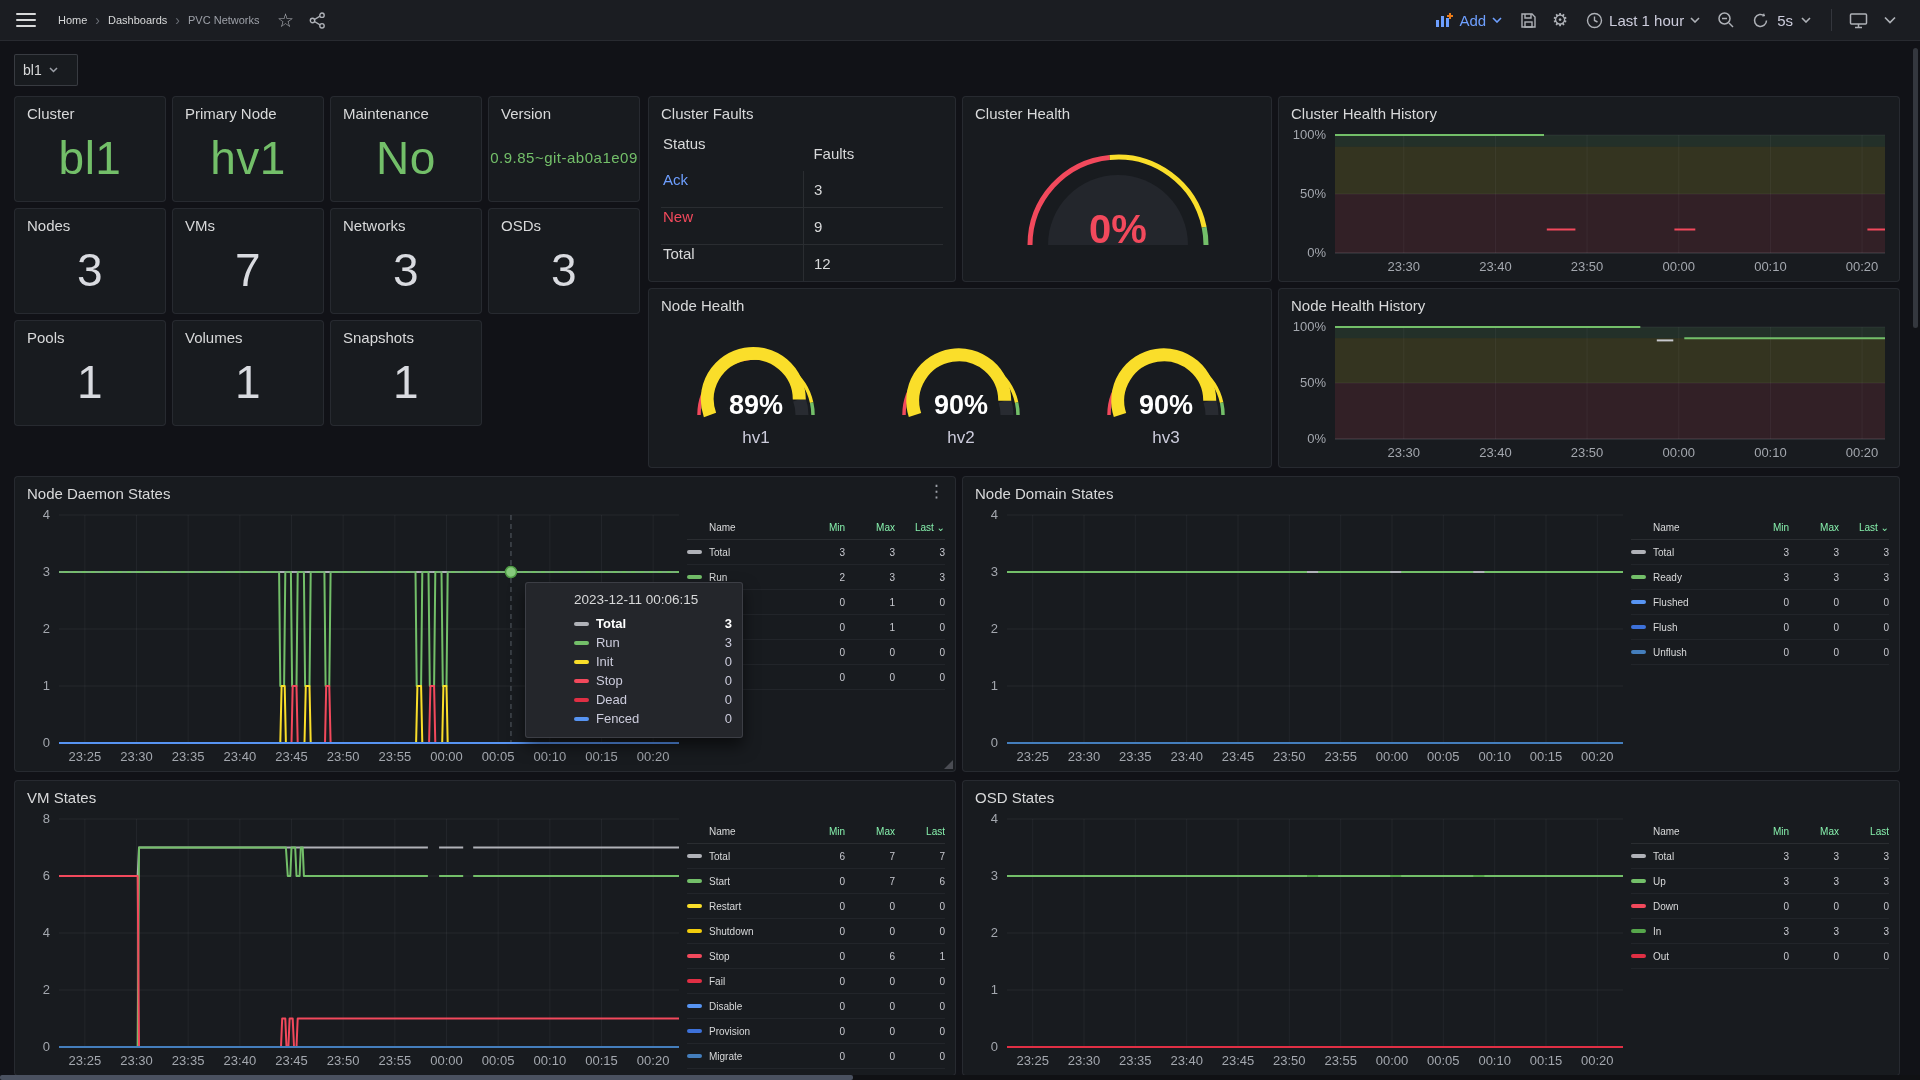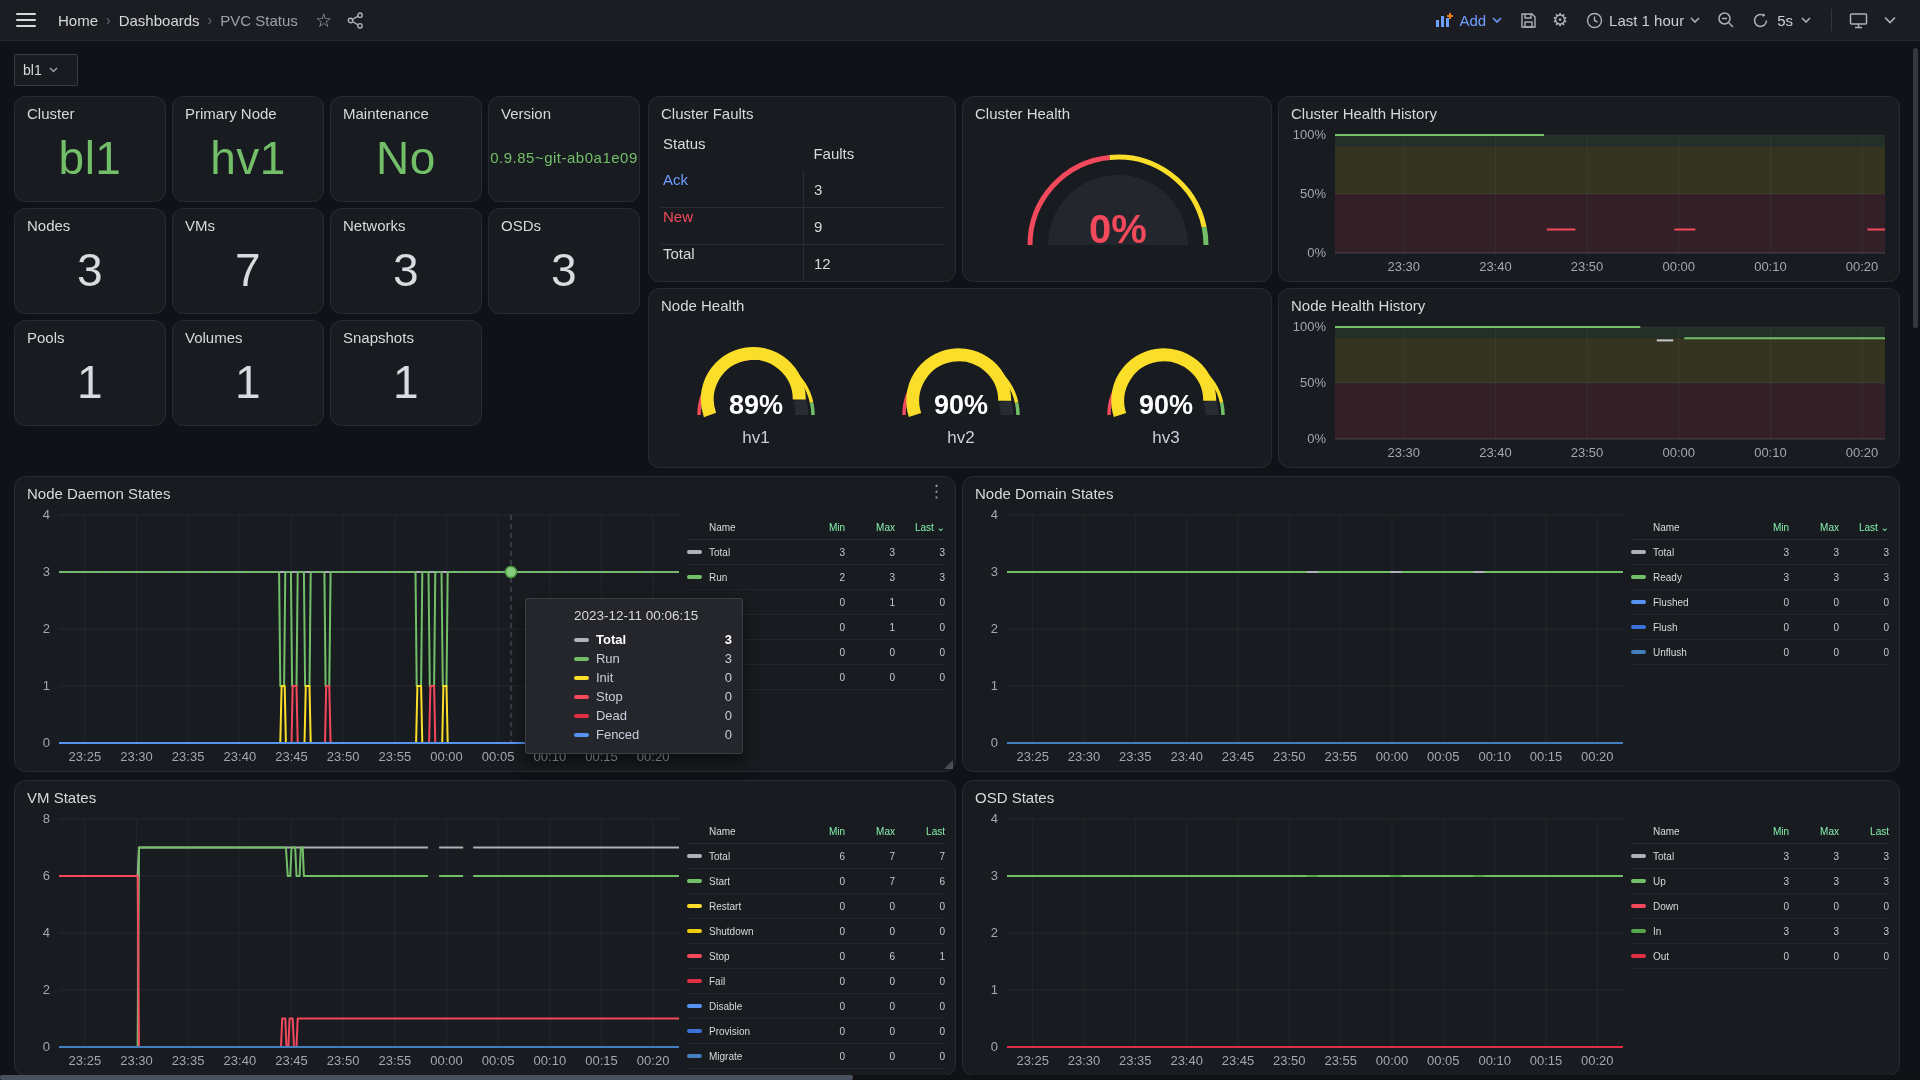--- a/index.html
+++ b/index.html
@@ -3,36 +3,36 @@
 <meta charset="utf-8">
 <style>
   html,body{margin:0;padding:0;background:#0b0c0e;}
   #root{position:relative;width:1920px;height:1080px;background:#111217;overflow:hidden;
         font-family:"Liberation Sans",sans-serif;color:#d8d9da;-webkit-font-smoothing:antialiased;}
   
   #topnav{position:absolute;left:0;top:0;width:1920px;height:40px;background:#1b1d22;
           border-bottom:1px solid rgba(204,204,220,.08);display:flex;align-items:center;}
   .hamburger{width:20px;height:14px;margin:0 18px 0 16px;display:flex;flex-direction:column;justify-content:space-between;cursor:pointer;}
   .hamburger div{height:2px;background:#d8d9da;border-radius:1px;}
-  .crumb{font-size:15px;color:#d8d9da;margin:0 4px;cursor:pointer;}
+  .crumb{font-size:11px;color:#d8d9da;margin:0 4px;cursor:pointer;}
   .crumb.dim{color:#9da0a8;}
   .crumb-sep{color:#6a6e76;font-size:14px;margin:0 4px;}
   .navicon{display:inline-flex;align-items:center;justify-content:center;width:28px;height:28px;margin:0 2px;cursor:pointer;color:#aeb1b7;}
   #nav-right{margin-left:auto;display:flex;align-items:center;padding-right:14px;}
   .nav-blue{color:#6e9fff;font-size:15px;font-weight:500;}
   .nav-text{color:#ccccdc;font-size:15px;}
   .nav-group{display:flex;align-items:center;gap:6px;margin:0 10px;cursor:pointer;}
   .nav-divider{width:1px;height:22px;background:rgba(204,204,220,.15);margin:0 10px;}
   svg.ic{display:block;}
   
   #var-dd{position:absolute;left:14px;top:54px;height:30px;min-width:46px;background:#181b1f;
           border:1px solid rgba(204,204,220,.18);border-radius:2px;display:flex;align-items:center;
           padding:0 8px;gap:7px;font-size:14px;color:#d8d9da;cursor:pointer;}
   
-  .panel{position:absolute;background:#181b1f;border:1px solid rgba(204,204,220,.09);border-radius:12px;box-sizing:border-box;}
+  .panel{position:absolute;background:#181b1f;border:1px solid rgba(204,204,220,.09);border-radius:4px;box-sizing:border-box;}
   .panel-title{position:absolute;left:12px;top:8px;font-size:15px;font-weight:500;color:#d8d9da;white-space:nowrap;z-index:3;}
   .kebab{position:absolute;top:6px;right:10px;color:#9da0a8;font-size:17px;line-height:17px;cursor:pointer;z-index:4;}
   .resize-corner{position:absolute;right:2px;bottom:2px;width:0;height:0;
                  border-left:9px solid transparent;border-bottom:9px solid rgba(204,204,220,.28);z-index:4;}
   
   .stat{display:flex;flex-direction:column;padding:8px 12px;}
   .stat-title{font-size:15px;color:#d8d9da;}
   .stat-value{flex:1;display:flex;align-items:center;justify-content:center;font-size:46px;font-weight:500;color:#d9dbe0;letter-spacing:.5px;}
   .stat-value.small{font-size:15px;line-height:20px;text-align:center;flex-direction:row;font-weight:500;}
   
@@ -75,21 +75,21 @@
     <div class="hamburger">
         <div></div>
         <div></div>
         <div></div>
       </div>
     <nav style="display:flex;align-items:center;">
       <span class="crumb">Home</span>
       <span class="crumb-sep">›</span>
       <span class="crumb">Dashboards</span>
       <span class="crumb-sep">›</span>
-      <span class="crumb dim">PVC Status</span>
+      <span class="crumb dim">PVC Networks</span>
     </nav>
     <span class="navicon" style="font-size:19px;margin-left:8px;">☆</span>
     <span class="navicon">
       <svg class="ic" width="17" height="17" viewBox="0 0 17 17">
           <g stroke="#aeb1b7" stroke-width="1.4" fill="none">
         <circle cx="3.5" cy="8.5" r="2.2"></circle>
             <circle cx="13" cy="3.2" r="2.2"></circle>
             <circle cx="13" cy="13.8" r="2.2"></circle>
         <line x1="5.5" y1="7.5" x2="11" y2="4.2"></line>
             <line x1="5.5" y1="9.5" x2="11" y2="12.8"></line>
@@ -446,21 +446,21 @@
         <div class="lg-row">
           <div class="lg-name">
             <span class="lg-swatch" style="background: rgb(87, 148, 242);"></span>
             <span>Fenced</span>
           </div>
           <div class="lg-num">0</div>
           <div class="lg-num">0</div>
           <div class="lg-num">0</div>
         </div>
       </div>
-      <div id="tooltip" style="left: 509.98px; top: 121px; padding-left: 48px;">
+      <div id="tooltip" style="left: 509.98px; top: 105px; padding-left: 48px;">
         <div class="tt-time">2023-12-11 00:06:15</div>
         <div class="tt-row bold">
           <span class="lg-swatch" style="background: rgb(176, 178, 184);"></span>
           <span>Total</span>
           <span class="v">3</span>
         </div>
         <div class="tt-row">
           <span class="lg-swatch" style="background: rgb(115, 191, 105);"></span>
           <span>Run</span>
           <span class="v">3</span>

